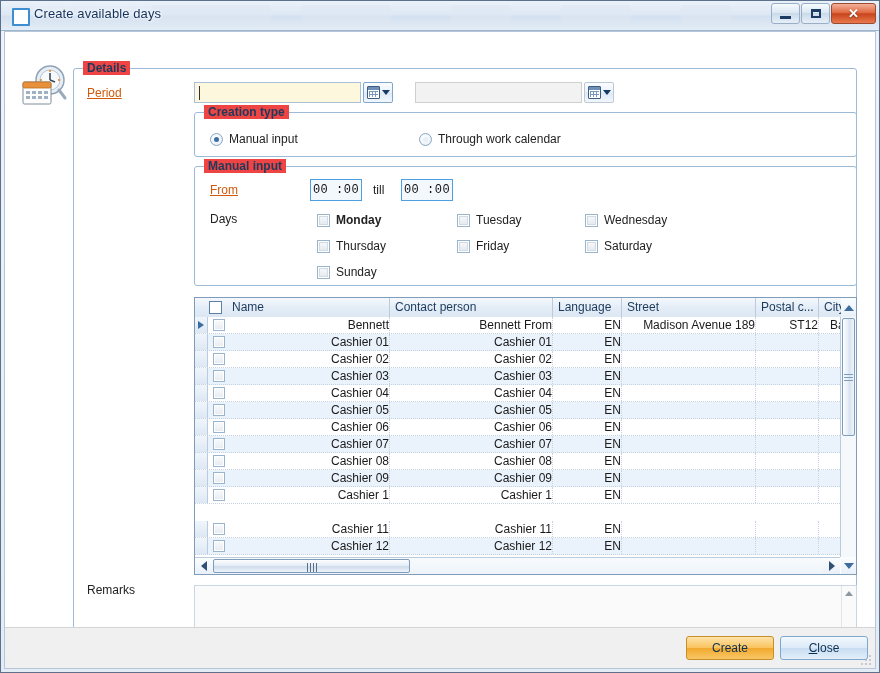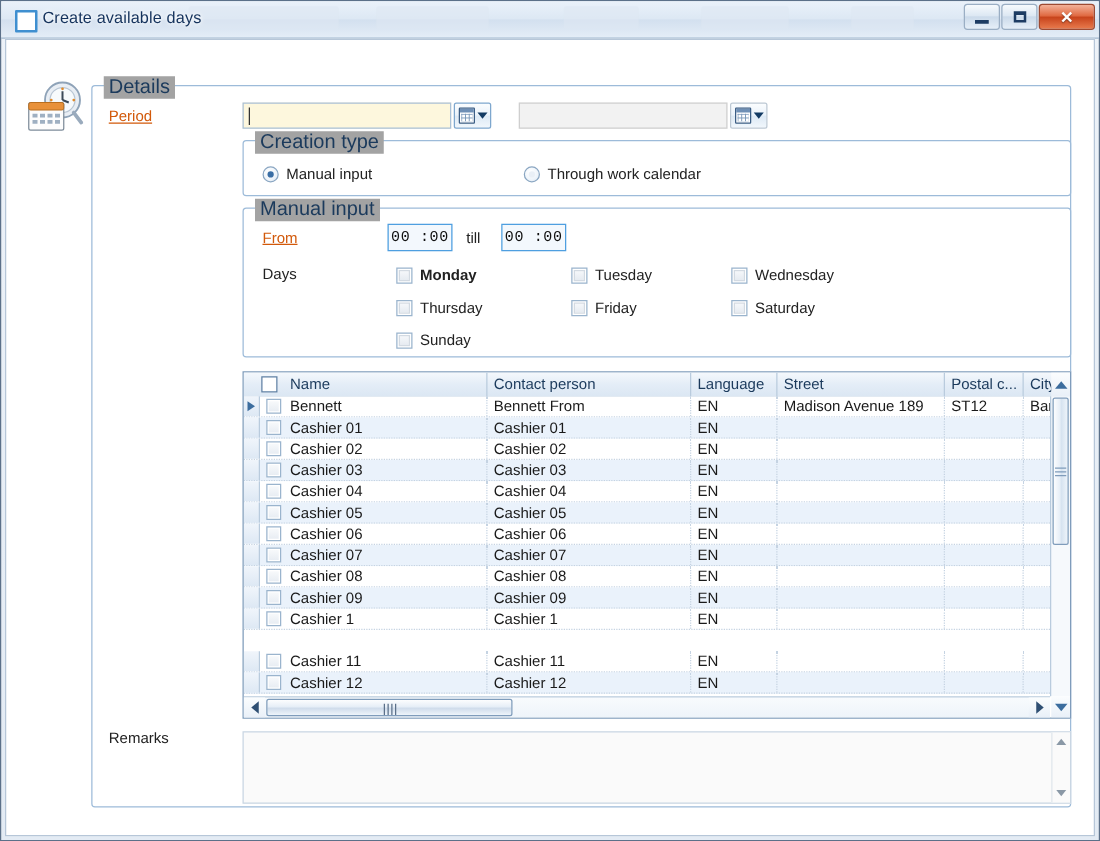--- a/index.html
+++ b/index.html
@@ -89,21 +89,21 @@
 
   
   #appicon{position:absolute;left:12px;top:30px;width:52px;height:50px;}
   
   .group{
     position:absolute;border:1px solid #9dbbd9;border-radius:3px;
     box-sizing:border-box;background:transparent;
   }
   .group>.glabel{
     position:absolute;top:-8px;left:9px;padding:0 4px;
-    background:#a3a3a3;font-size:16px;color:#1b3a5c;white-space:nowrap;
+    background:#ef4444;font-size:12px;color:#1b3a5c;white-space:nowrap;font-weight:bold;
   }
   #grp-details{left:68px;top:36px;width:784px;height:578px;}
 
   .lbl{position:absolute;font-size:12px;color:#222;white-space:nowrap;}
   .lbl.req{color:#d2590a;text-decoration:underline;}
 
   
   .txt{
     position:absolute;box-sizing:border-box;height:21px;
     border:1px solid #a9c0d6;background:#ffffff;
@@ -180,21 +180,21 @@
     position:absolute;top:0;height:19px;line-height:19px;
     font-size:12px;color:#1b3a5c;padding-left:5px;box-sizing:border-box;
     border-left:1px solid #b9cbdd;white-space:nowrap;overflow:hidden;
   }
   .ghead .hc.first{border-left:none;}
   .hsel-box{
     position:absolute;left:14px;top:3px;width:13px;height:13px;
     border:1px solid #5d7fa3;background:#fff;box-sizing:border-box;
   }
   .grows{position:absolute;left:0;top:19px;right:0;bottom:0;overflow:hidden;}
-  .grow{position:absolute;left:0;right:0;height:17px;border-bottom:1px dotted #c5d3e2;box-sizing:border-box;}
+  .grow{position:absolute;left:0;right:0;height:17px;border-bottom:1px dotted #c5d3e2;box-sizing:border-box;text-align:right;}
   .grow.alt{background:#eaf2fb;}
   .grow.white{background:#ffffff;}
   .rowhdr{
     position:absolute;left:0;top:0;width:13px;height:16px;
     background:linear-gradient(180deg,#f0f5fb 0%,#dde8f4 100%);
     border-right:1px solid #b9cbdd;box-sizing:border-box;
   }
   .rowarrow{
     position:absolute;left:3px;top:4px;width:0;height:0;
     border-top:4px solid transparent;border-bottom:4px solid transparent;border-left:6px solid #3c6d9e;
@@ -548,15 +548,30 @@
     </div>
 
     <div class="lbl" style="left:82px;top:551px;">Remarks</div>
     <div id="remarks-box">
       <div class="rem-vsb">
         <span class="ar-up-sm" style="position:absolute;left:3px;top:5px;"></span>
         <span class="ar-dn-sm" style="position:absolute;left:3px;bottom:5px;"></span>
       </div>
     </div>
 
+    <div id="footer">
+      <div class="dlgbtn create">Create</div>
+      <div class="dlgbtn close-btn">
+        <span class="u">C</span>
+          <span>lose</span>
+      </div>
+      <div class="resize-grip">
+        <i style="right:0;bottom:0;"></i>
+          <i style="right:4px;bottom:0;"></i>
+          <i style="right:8px;bottom:0;"></i>
+        <i style="right:0;bottom:4px;"></i>
+          <i style="right:4px;bottom:4px;"></i>
+        <i style="right:0;bottom:8px;"></i>
+      </div>
+    </div>
 
   </div>
 </div>
 
 </body></html>

